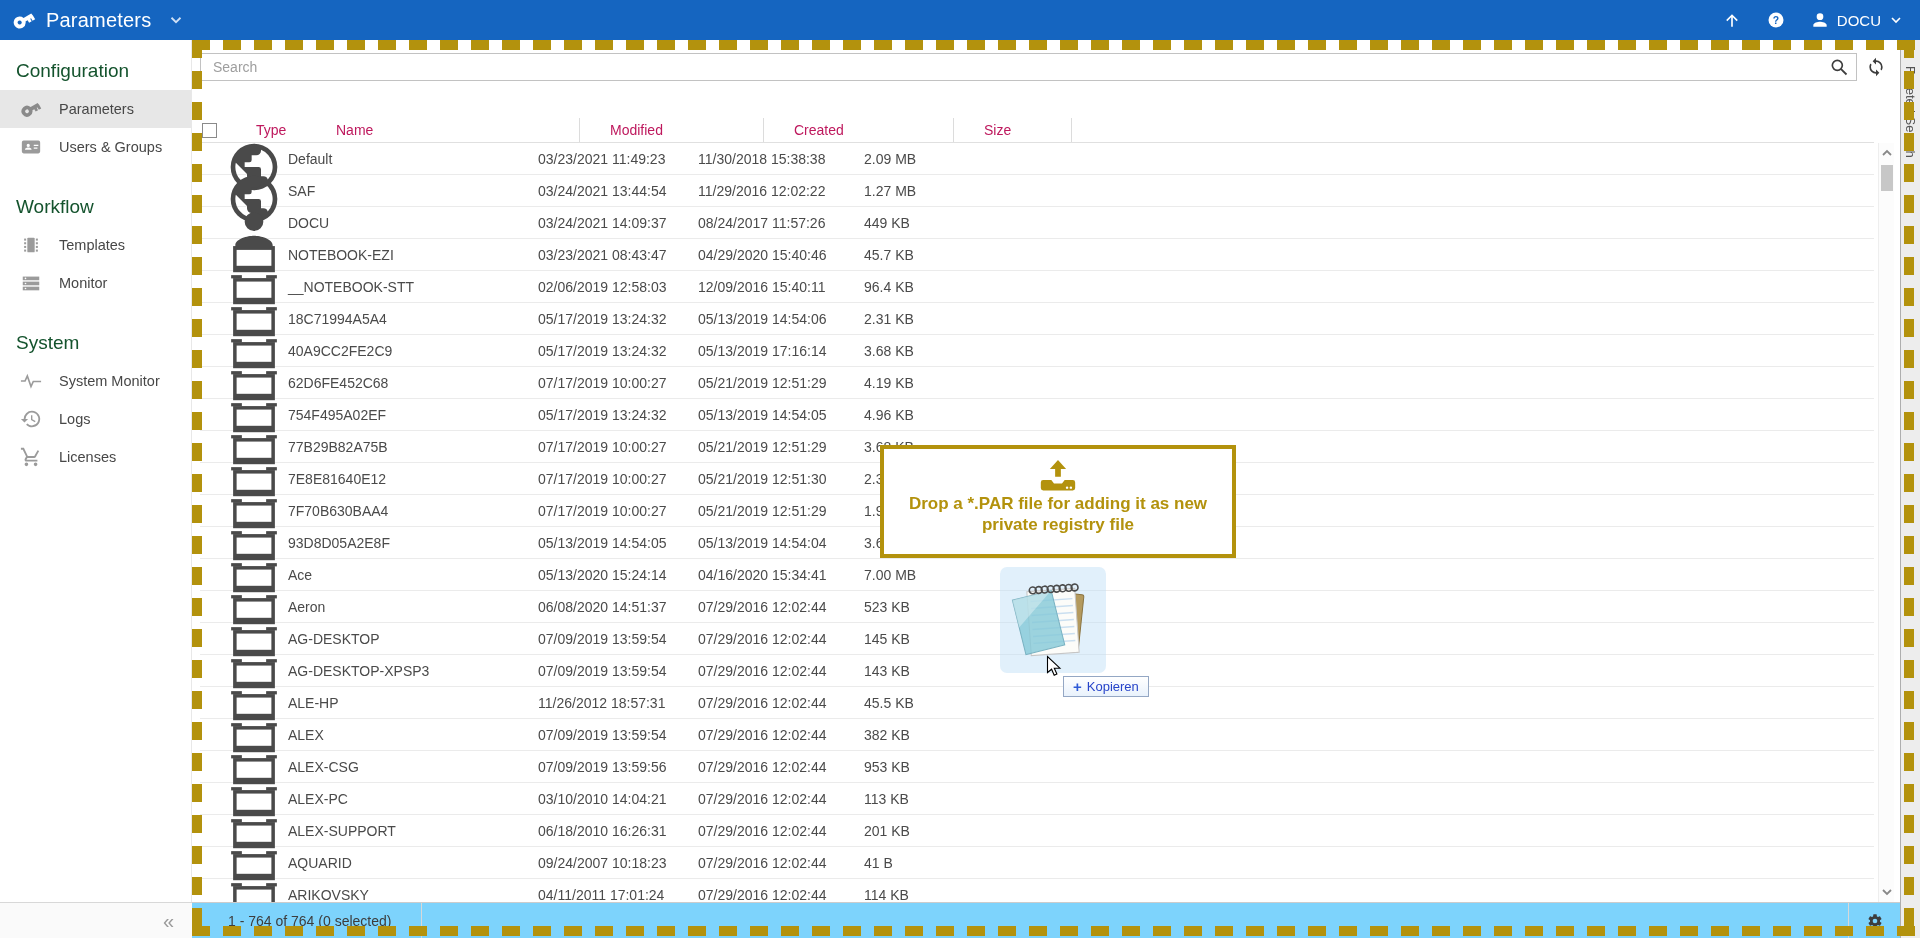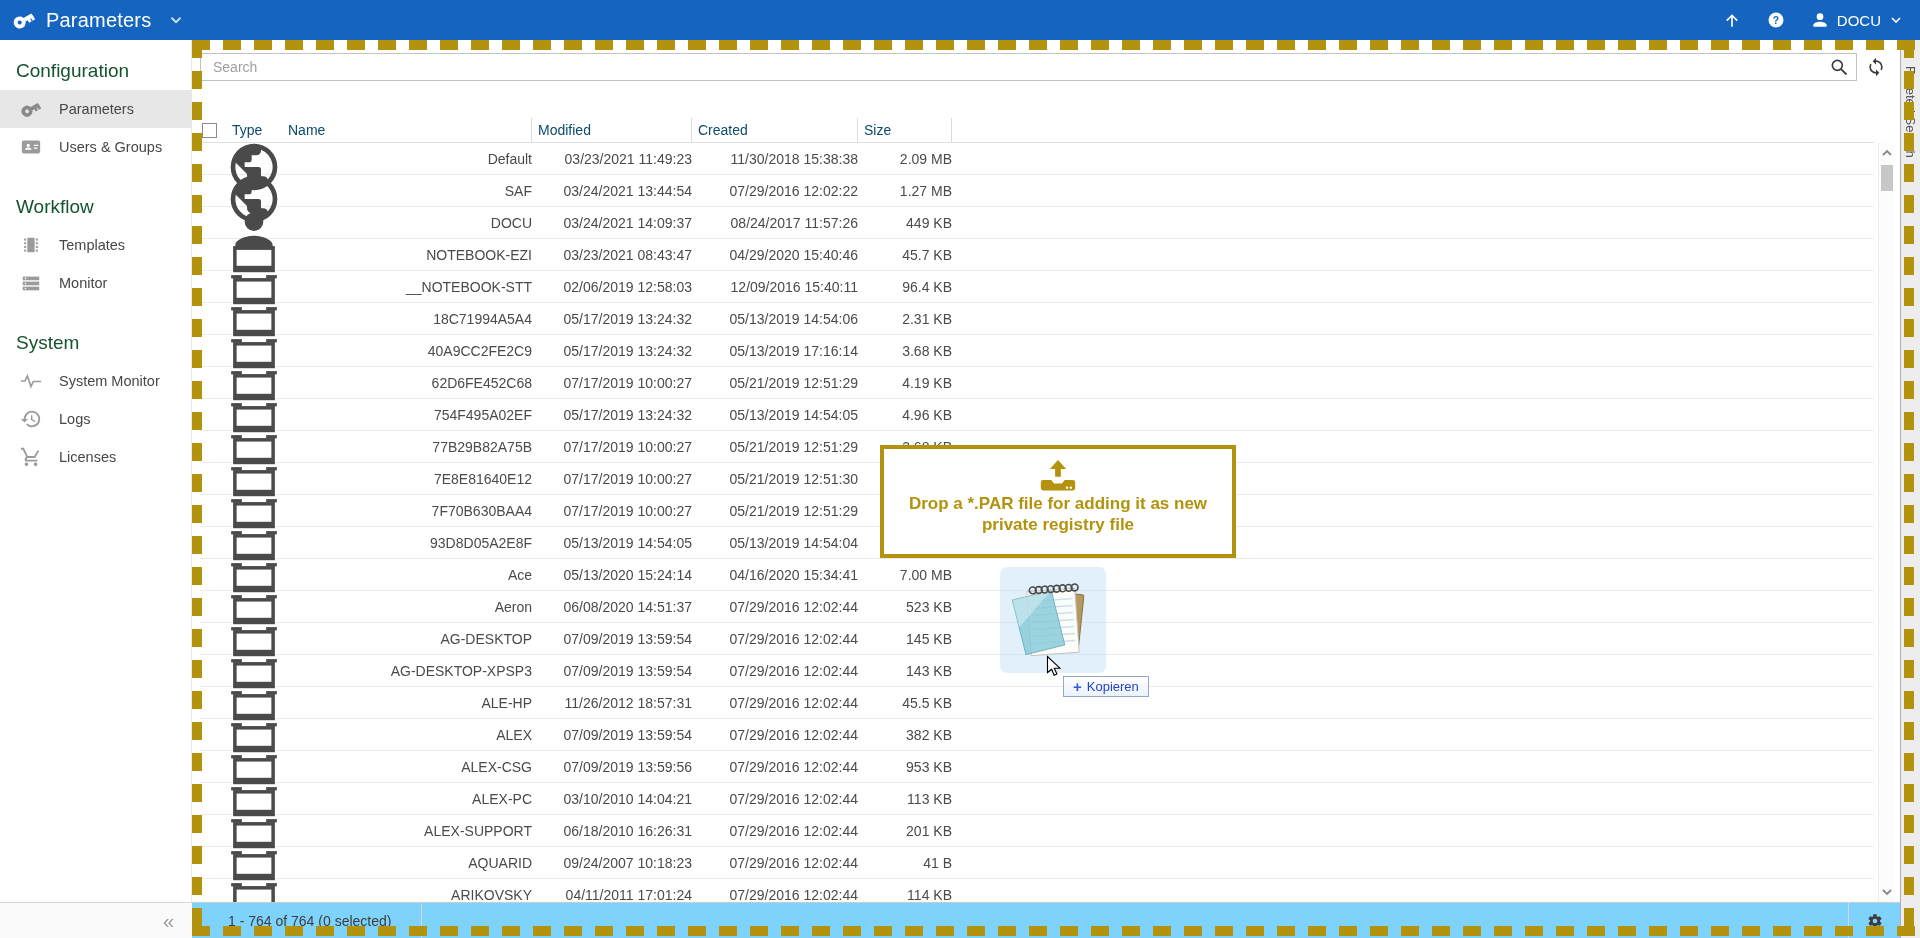--- a/index.html
+++ b/index.html
@@ -42,35 +42,35 @@
   .search-wrap { position:absolute; top:13px; left:8px; right:43px; height:28px; }
   .search-wrap input { width:100%; height:100%; border:1px solid #c2c2c2; background:#fff;
                        padding:0 34px 0 12px; font-size:14px; color:#333;
                        font-family:"Liberation Sans", sans-serif; outline:none; }
   .search-wrap input::placeholder { color:#9e9e9e; }
   .search-icon { position:absolute; right:8px; top:4px; width:20px; height:20px; color:#3d3d3d; cursor:pointer; }
   .refresh-btn { position:absolute; top:17px; right:14px; width:20px; height:20px; color:#3d3d3d; cursor:pointer; }
 
   .grid-header { position:absolute; top:78px; left:8px; right:26px; height:25px;
                  display:flex; align-items:center; border-bottom:1px solid #e0e0e0;
-                 font-size:14px; color:#0c4a6e; }
+                 font-size:14px; color:#be185d;gap:24px; }
   .hc { height:100%; display:flex; align-items:center; padding-left:6px; cursor:pointer; }
   .c-check { width:26px; padding-left:0; }
   .c-type  { width:56px; }
   .c-name  { width:250px; }
   .c-mod   { width:160px; }
   .c-cre   { width:166px; }
   .c-size  { width:94px; }
   .c-rest  { flex:1; }
   .hsep { border-right:1px solid #dcdcdc; }
   .hd-check { width:15px; height:15px; border:1px solid #8a8a8a; background:#fff; cursor:pointer; margin-left:2px; }
 
   .rows { position:absolute; top:103px; left:8px; right:26px; bottom:36px; overflow:hidden; }
   .row { height:32px; display:flex; align-items:center; border-bottom:1px solid #ebebeb;
-         font-size:14px; color:#4a4a4a; cursor:pointer;text-align:right; }
+         font-size:14px; color:#4a4a4a; cursor:pointer; }
   .row .cell { padding-left:6px; white-space:nowrap; overflow:hidden; }
   .type-ic { width:19px; height:19px; color:#4a4a4a; margin-left:9px; }
 
   .vscroll { position:absolute; top:103px; right:6px; width:16px; bottom:36px;
              background:#fcfcfc; border-left:1px solid #eee; }
   .vs-arrow { position:absolute; left:0; width:16px; height:16px; color:#777; cursor:pointer; }
   .vs-up { top:2px; } .vs-down { bottom:2px; }
   .vs-thumb { position:absolute; top:22px; left:2px; width:12px; height:26px; background:#c7c7c7; cursor:grab; }
 
   .statusbar { position:absolute; left:0; right:0; bottom:0; height:36px; background:#7dd3fc;
@@ -294,21 +294,21 @@
         <div class="cell c-size">2.09 MB</div>
         <div class="c-rest"></div>
       </div>
       <div class="row">
         <div class="c-check"></div>
         <div class="c-type"><span class="type-ic"><svg viewBox="0 0 24 24">
               <path fill="currentColor" d="M12 2a10 10 0 1 0 10 10A10 10 0 0 0 12 2zm-1 17.93A8 8 0 0 1 4 12c0-.62.08-1.21.21-1.79L9 15v1a2 2 0 0 0 2 2zm6.9-2.54A2 2 0 0 0 16 16h-1v-3a1 1 0 0 0-1-1H8v-2h2a1 1 0 0 0 1-1V7h2a2 2 0 0 0 2-2v-.41a8 8 0 0 1 2.9 12.8z"></path>
             </svg></span></div>
         <div class="cell c-name">SAF</div>
         <div class="cell c-mod">03/24/2021 13:44:54</div>
-        <div class="cell c-cre">07/29/2016 12:02:22</div>
+        <div class="cell c-cre">11/29/2016 12:02:22</div>
         <div class="cell c-size">1.27 MB</div>
         <div class="c-rest"></div>
       </div>
       <div class="row">
         <div class="c-check"></div>
         <div class="c-type"><span class="type-ic"><svg viewBox="0 0 24 24">
               <path fill="currentColor" d="M12 12a4 4 0 1 0-4-4 4 4 0 0 0 4 4zm0 2c-2.67 0-8 1.34-8 4v2h16v-2c0-2.66-5.33-4-8-4z"></path>
             </svg></span></div>
         <div class="cell c-name">DOCU</div>
         <div class="cell c-mod">03/24/2021 14:09:37</div>

